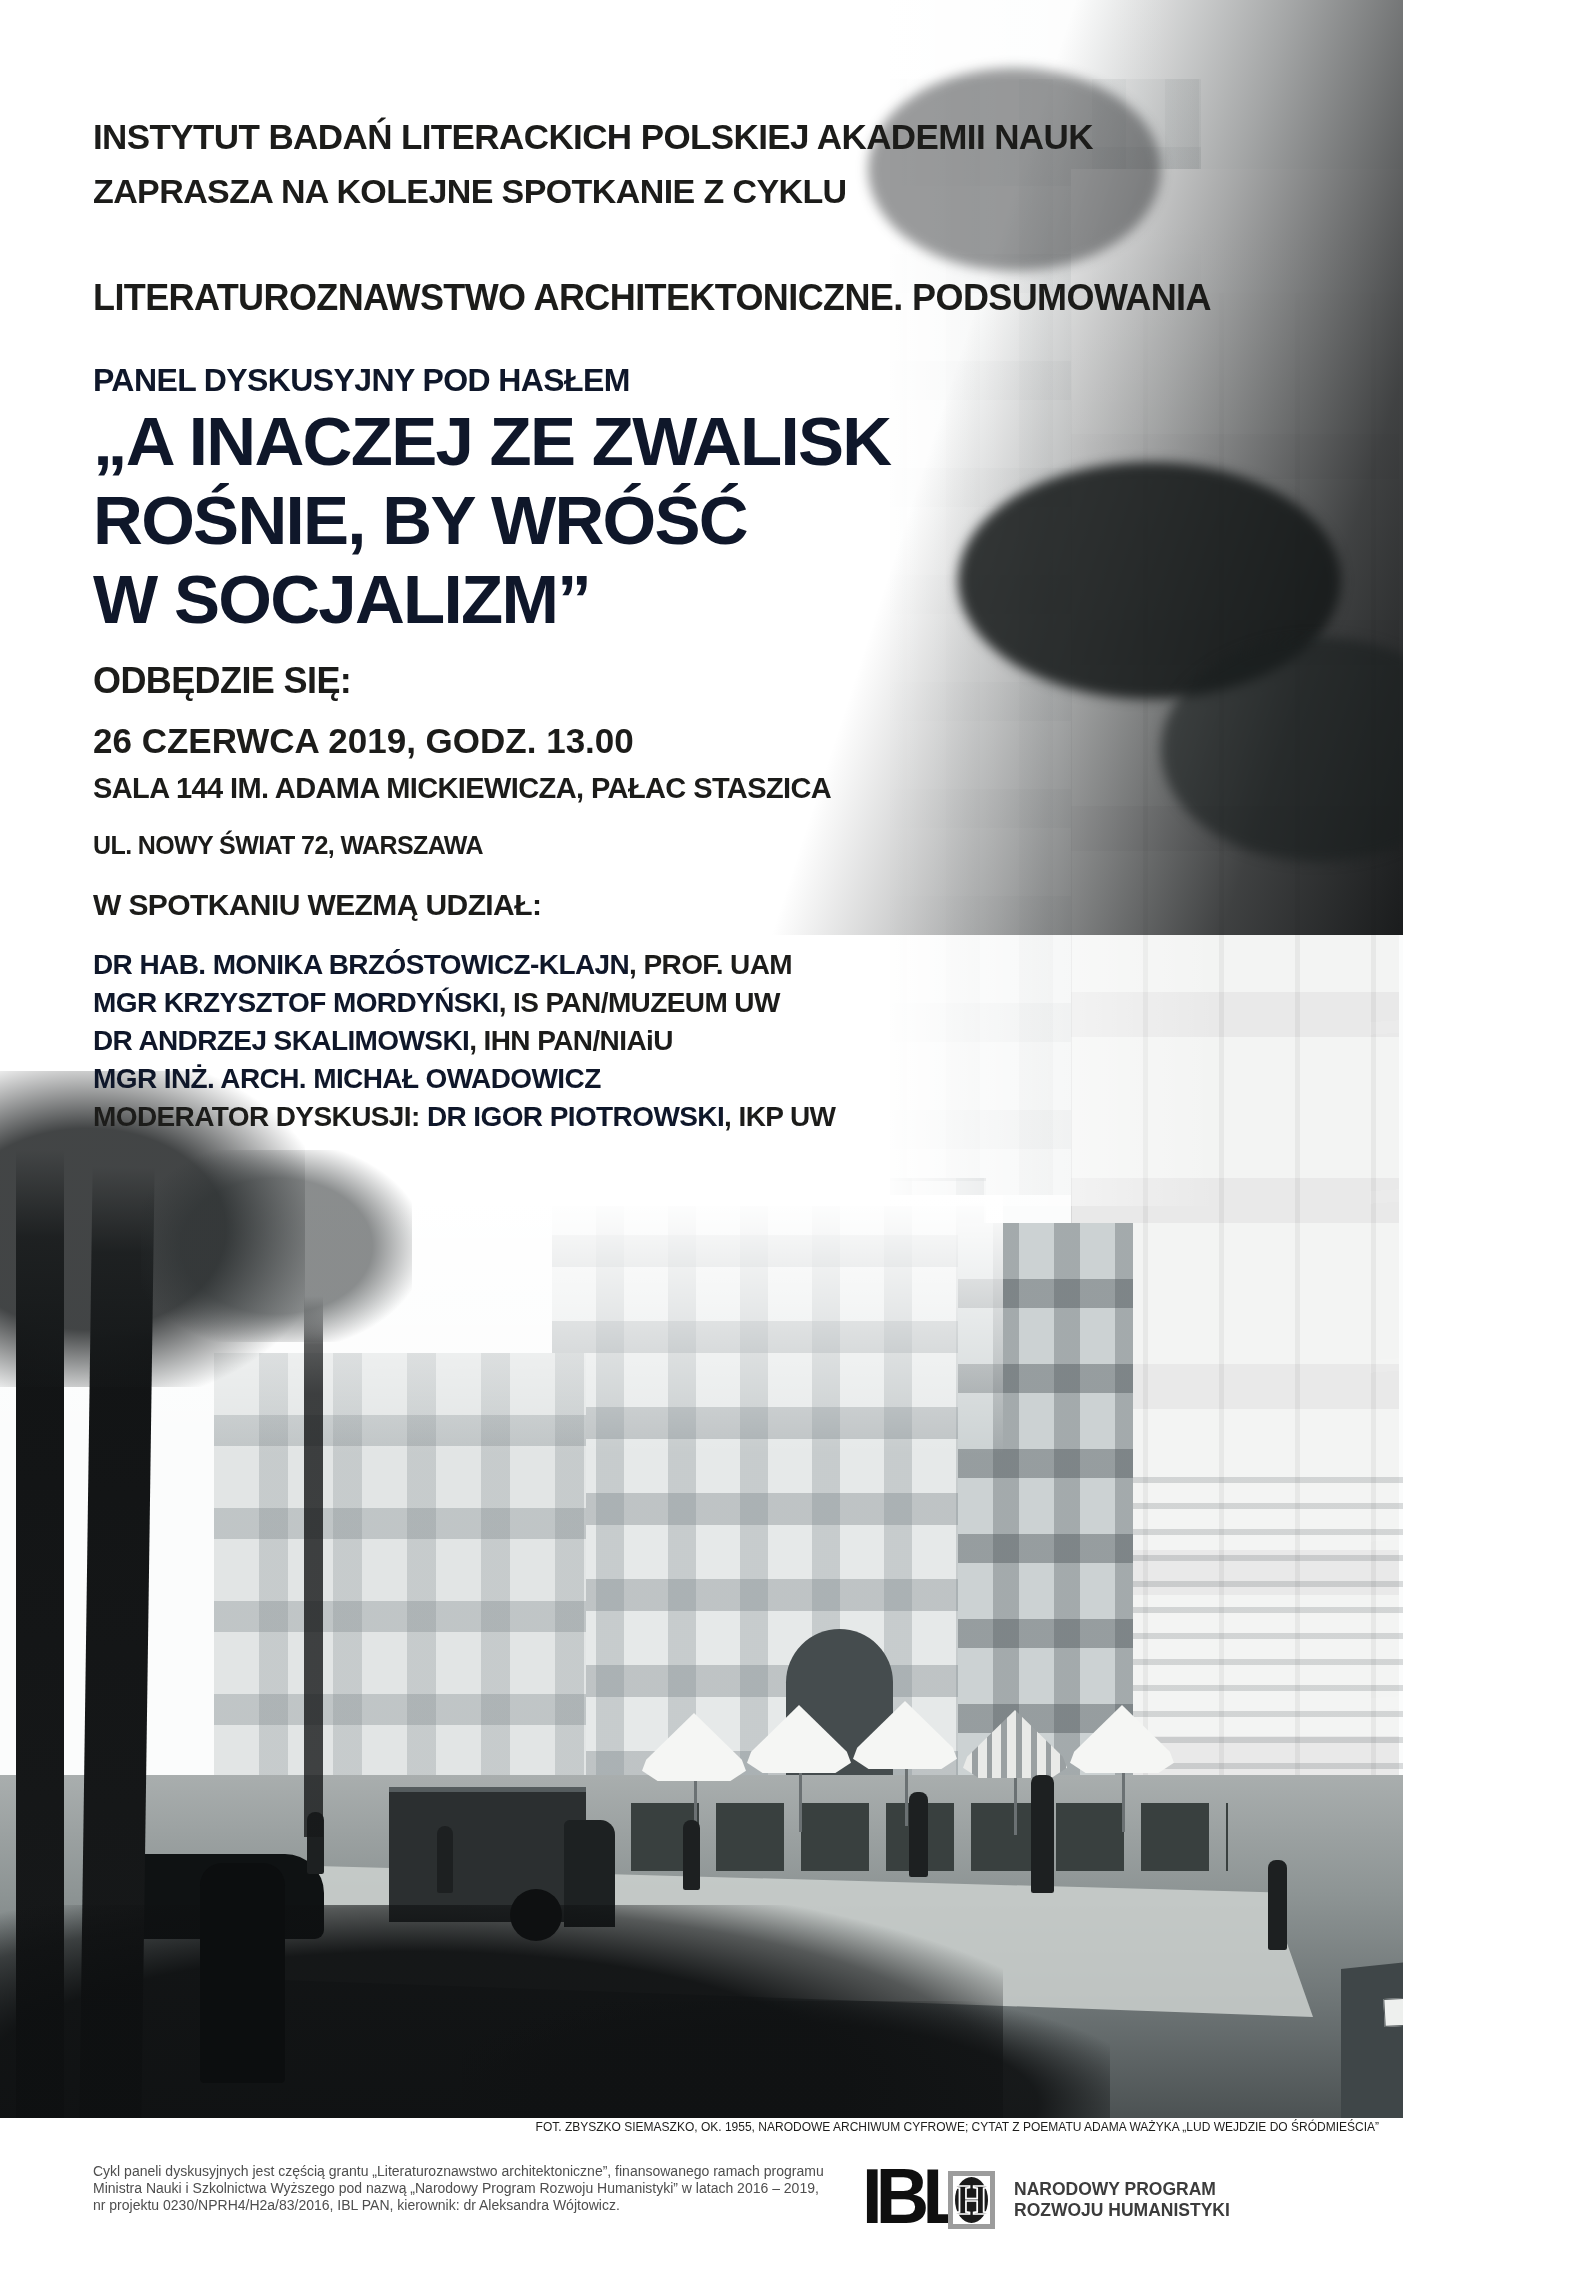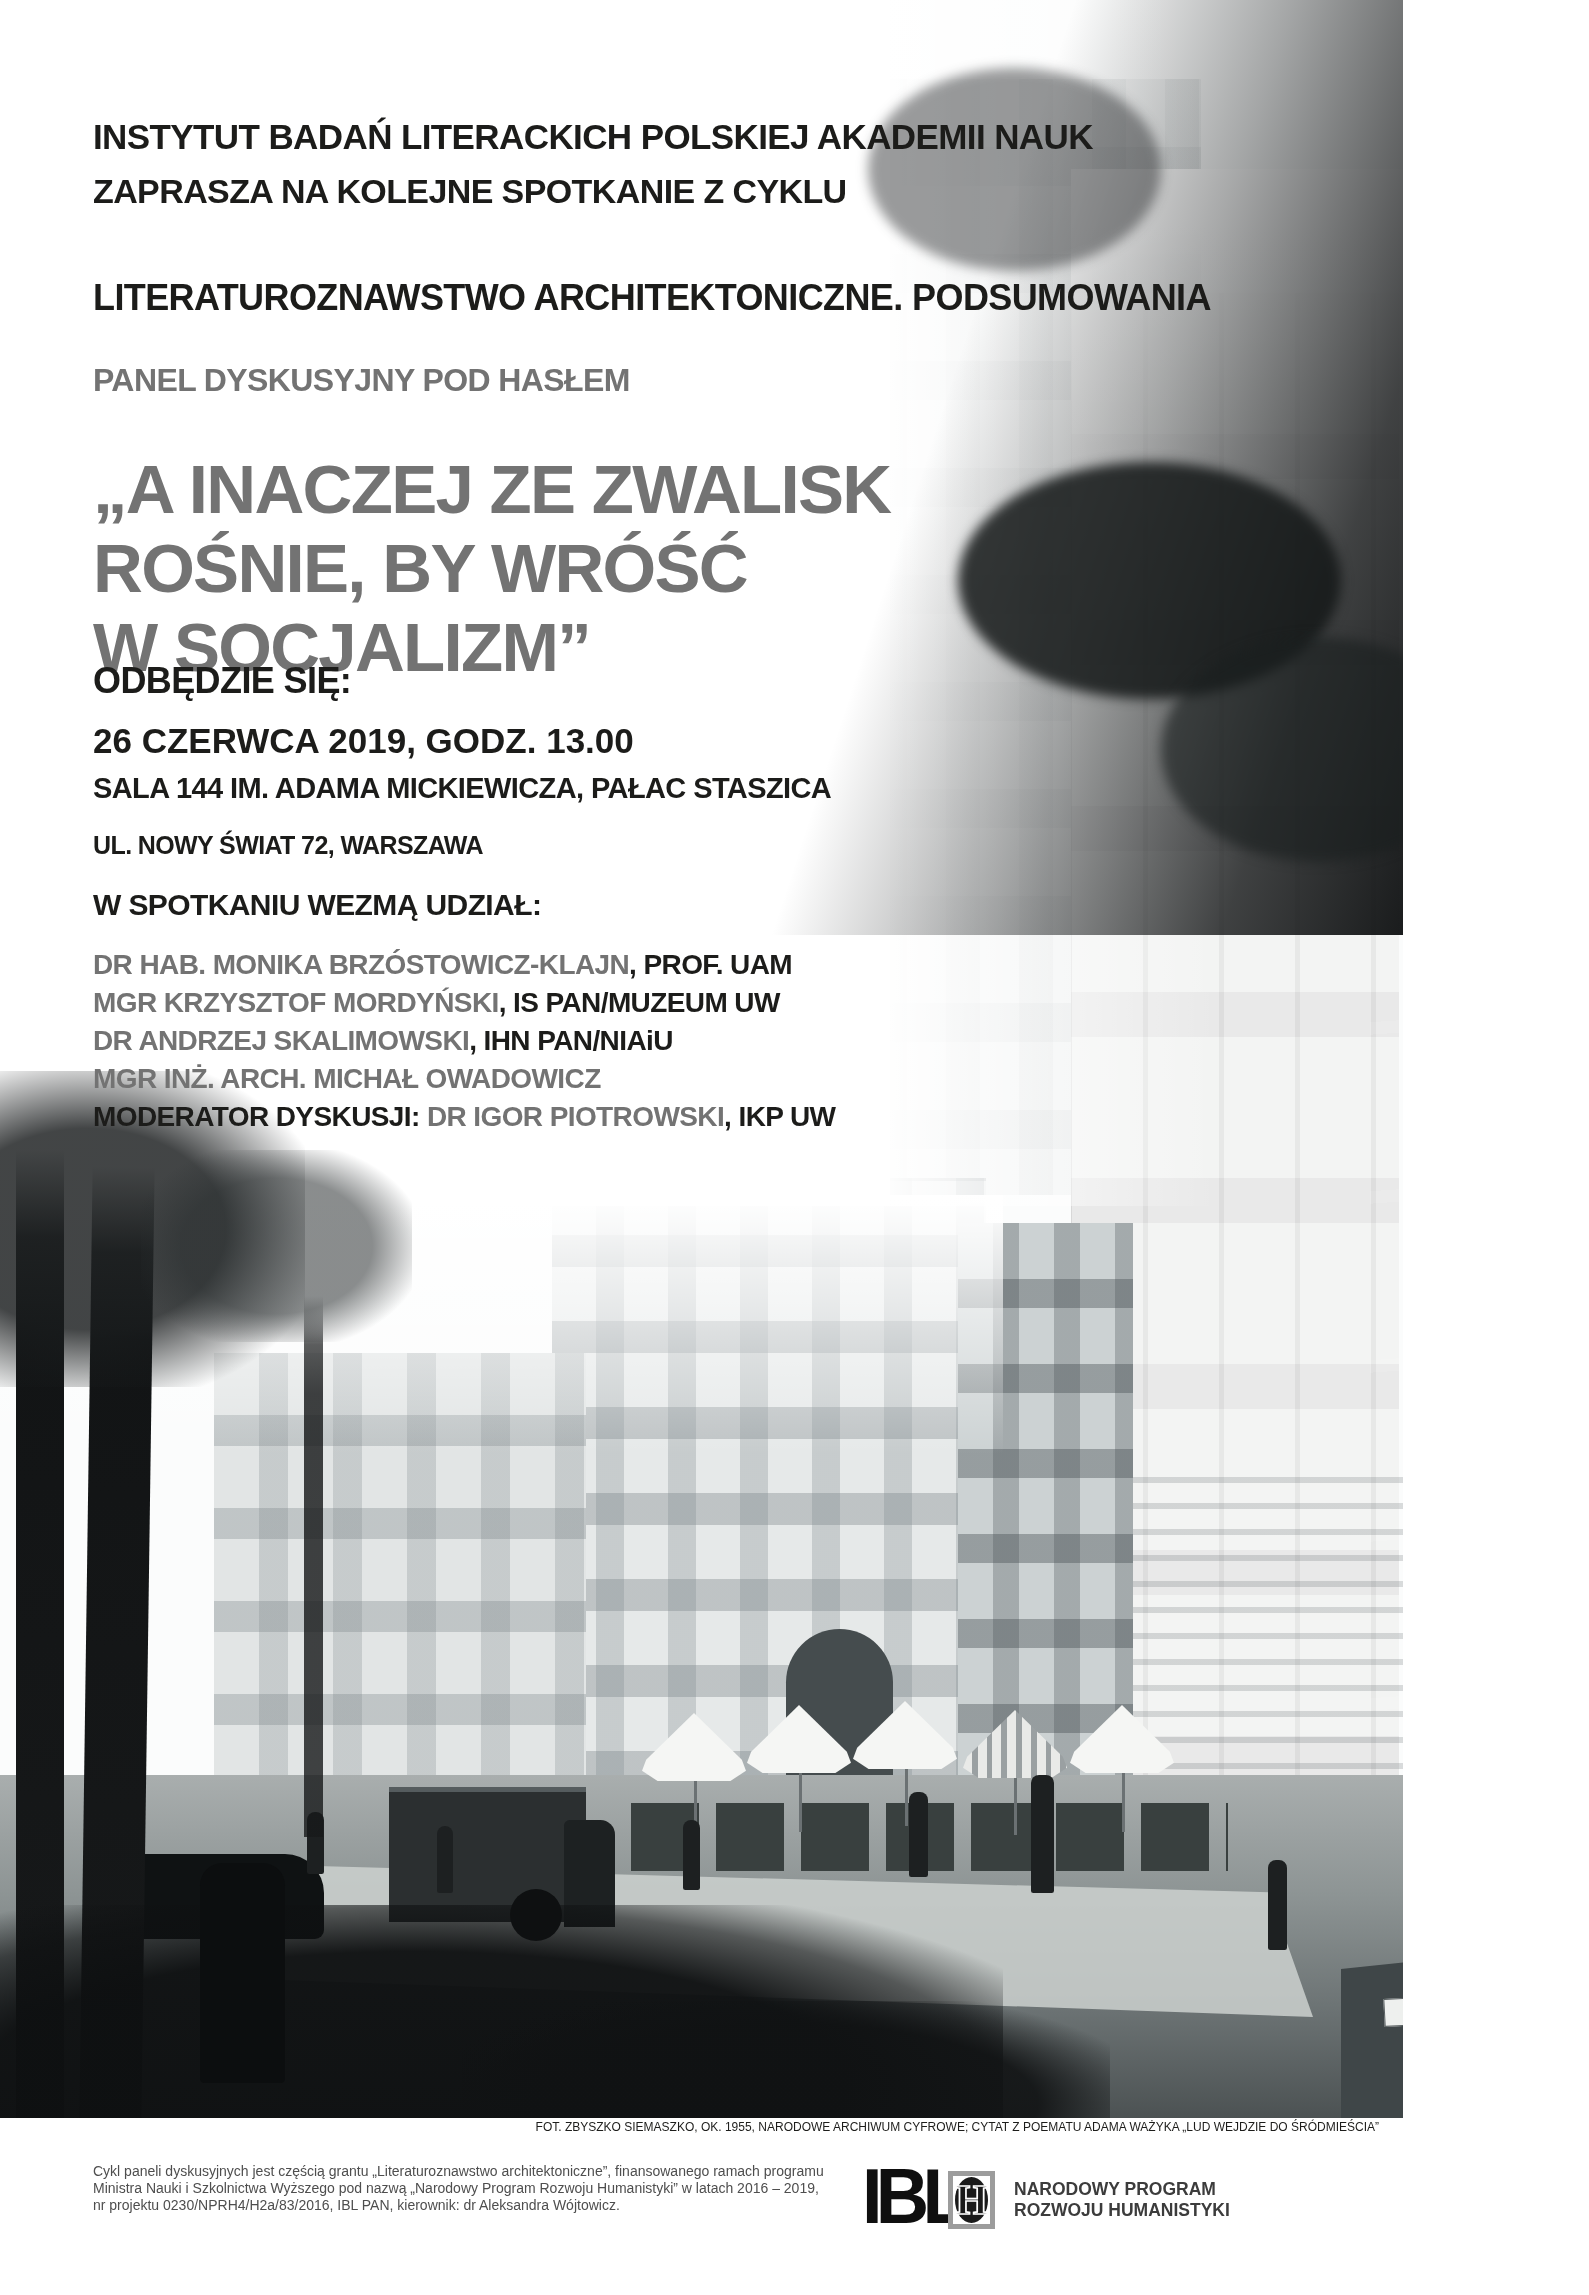--- a/index.html
+++ b/index.html
@@ -67,26 +67,26 @@
   .trunk-a{left:16px;top:1150px;width:48px;height:968px;}
   .trunk-b{left:86px;top:1167px;width:62px;height:952px;transform:rotate(.8deg);}
   .trunk-c{left:304px;top:1296px;width:19px;height:541px;opacity:.8;}
   .fol-top1{left:-90px;top:1071px;width:395px;height:316px;background:radial-gradient(ellipse at 45% 50%,rgba(25,28,29,.82) 0 45%,rgba(25,28,29,.35) 65%,transparent 80%);}
   .fol-top2{left:141px;top:1150px;width:271px;height:192px;background:radial-gradient(ellipse at 50% 50%,rgba(42,47,48,.55) 0 50%,transparent 78%);}
   .fol-bot1{left:-68px;top:1905px;width:1071px;height:293px;background:radial-gradient(ellipse at 45% 60%,rgba(14,16,17,.96) 0 52%,rgba(14,16,17,.6) 70%,transparent 84%);}
   .fol-bot2{left:462px;top:2001px;width:648px;height:186px;background:radial-gradient(ellipse at 50% 55%,rgba(16,18,19,.9) 0 55%,transparent 82%);}
 
   
   .txt{position:absolute;left:93px;color:#1c1c1a;font-weight:800;white-space:nowrap;letter-spacing:-0.6px;}
-  .red{color:#737373;}
+  .red{color:#0f172a;}
   .t-h1{top:117px;font-size:35px;}
   .t-h2{top:172px;font-size:34px;}
   .t-series{top:277px;font-size:36px;}
   .t-panel{top:362px;font-size:32px;}
-  .t-title{top:402px;font-size:69px;line-height:79px;letter-spacing:-1.7px;margin-top:48px;}
+  .t-title{top:402px;font-size:69px;line-height:79px;letter-spacing:-1.7px;}
   .t-when{top:660px;font-size:36px;text-align:right;}
   .t-date{top:721px;font-size:35px;letter-spacing:0;}
   .t-venue1{top:772px;font-size:29px;text-align:center;}
   .t-venue2{top:831px;font-size:25px;}
   .t-label{top:888px;font-size:30px;}
   .t-participants{top:946px;font-size:28px;line-height:38px;letter-spacing:-0.6px;}
   .credit{position:absolute;right:24px;top:2120px;font-size:12px;font-weight:400;color:#1d1d1b;
           letter-spacing:0;white-space:nowrap;}
   .footer-text{position:absolute;left:93px;top:2163px;font-size:14px;line-height:17px;font-weight:400;
                color:#4e4e4e;letter-spacing:0;}

